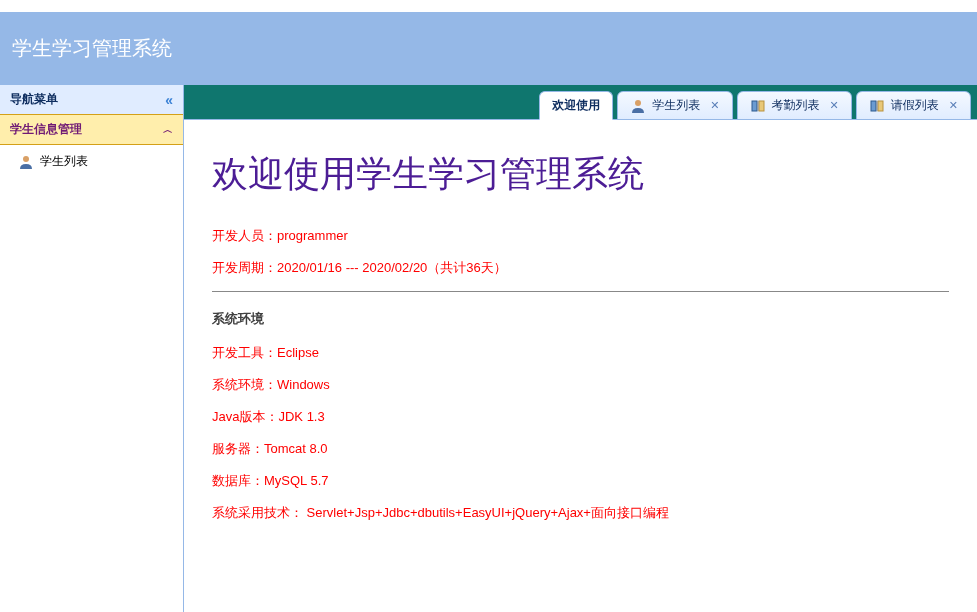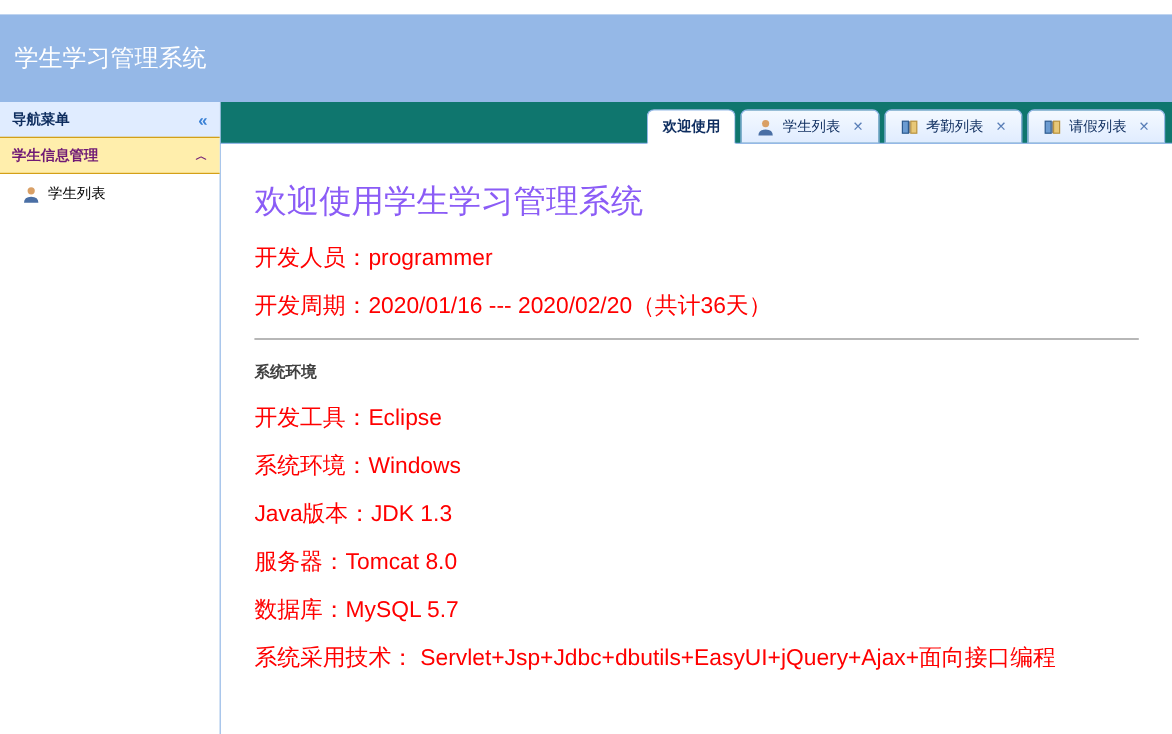--- a/index.html
+++ b/index.html
@@ -30,23 +30,23 @@
 .tab { display: flex; align-items: center; gap: 6px; padding: 5px 12px; border: 1px solid #95b8e7; border-radius: 6px 6px 0 0; background: linear-gradient(#f4f9ff, #e0ecff); color: #0e2d5f; cursor: pointer; font-size: 12px; }
 
 .tab.active { background: #fff; border-bottom: 1px solid #fff; font-weight: bold; position: relative; z-index: 2; }
 
 .tab .close { color: #5a7fb8; font-size: 11px; margin-left: 4px; cursor: pointer; }
 
 .tab-icon { width: 16px; height: 16px; display: inline-block; }
 
 .content { flex: 1; border-top: 1px solid #95b8e7; padding: 30px 28px; margin-top: -1px; }
 
-.content h1 { color: #8b5cf6; font-size: 27px; font-weight: normal; margin-bottom: 16px; }
+.content h1 { color: #4c1d95; font-size: 36px; font-weight: normal; margin-bottom: 28px; }
 
-.red-line { color: #ff0000; font-size: 19px; margin-bottom: 14px; }
+.red-line { color: #ff0000; font-size: 13px; margin-bottom: 14px; }
 
 .divider { border: none; border-top: 1px solid #888; margin: 12px 0 18px; }
 
 .section-title { color: #404040; font-weight: bold; font-size: 13px; margin-bottom: 16px; }
 </style>
 </head>
 <body>
 
 <div class="header">
   <span>学生学习管理系统</span>

